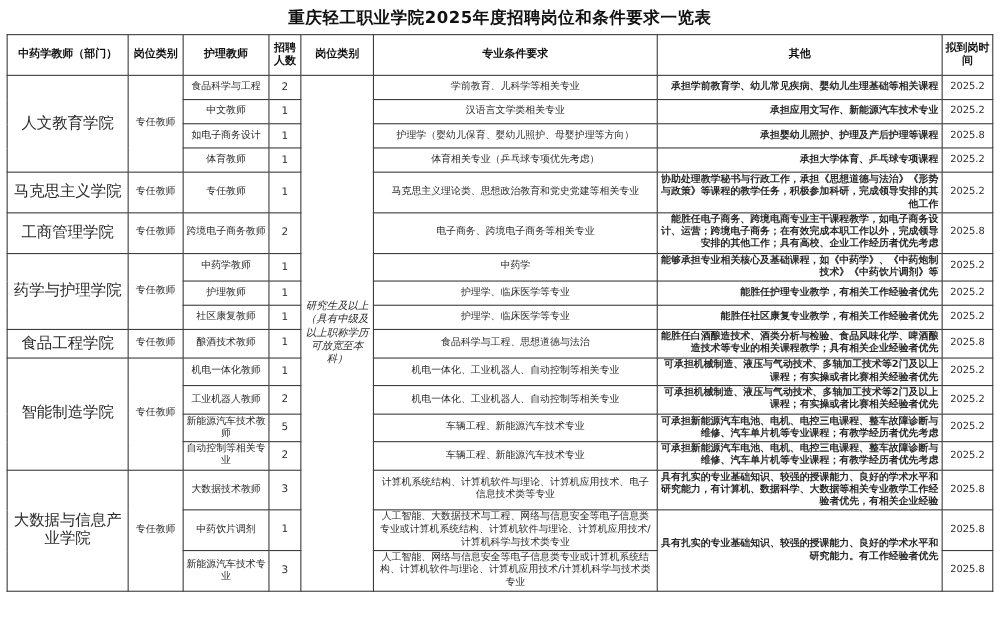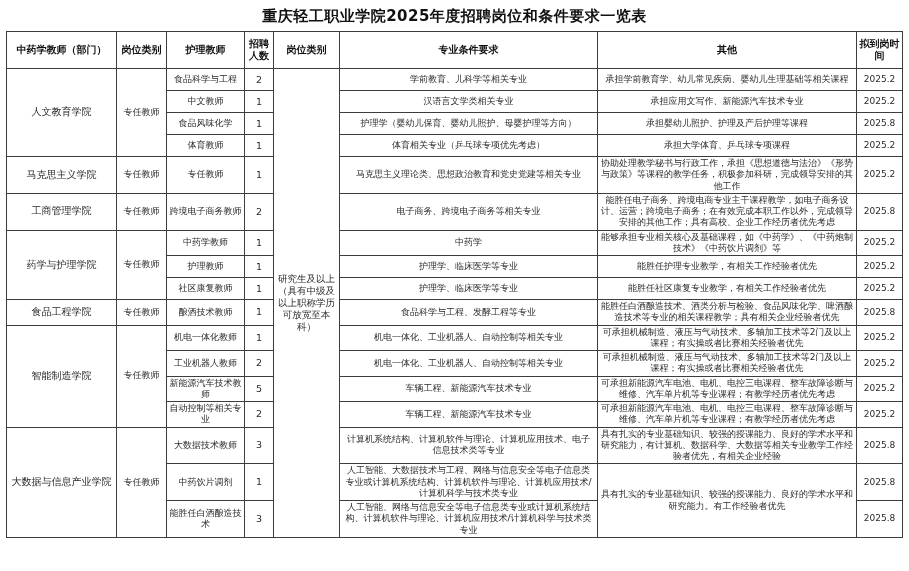--- a/index.html
+++ b/index.html
@@ -36,26 +36,26 @@
     color:#2a2a2a;
   }
   th{
     font-size:10px;
     font-weight:bold;
     color:#111;
     height:32px;
     padding:2px 1px;
   }
   tbody tr{height:22px;}
-  td.col-other{text-align:center;padding:1px 3px;}
+  td.col-other{text-align:right;padding:1px 3px;font-weight:bold;}
   td.col-major{padding:1px 3px;margin-left:12px;}
-  td.college-cell{font-size:10px;}
+  td.college-cell{font-size:14px;}
   td.count-cell{font-size:9.5px;}
   td.start-cell{font-size:9px;white-space:nowrap;}
-  td.edu-cell{font-size:9.5px;padding:1px 4px;}
+  td.edu-cell{font-size:9.5px;padding:1px 4px;font-style:italic;}
 </style>
 </head>
 <body>
 
 <div class="page">
   <div class="title">重庆轻工职业学院2025年度招聘岗位和条件要求一览表</div>
   <table>
     <colgroup>
       <col style="width:110px">
       <col style="width:50px">
@@ -90,21 +90,21 @@
           <td class="start-cell">2025.2</td>
         </tr>
         <tr>
           <td class="">中文教师</td>
           <td class="count-cell">1</td>
           <td class="col-major">汉语言文学类相关专业</td>
           <td class="col-other">承担应用文写作、新能源汽车技术专业</td>
           <td class="start-cell">2025.2</td>
         </tr>
         <tr>
-          <td class="">食品风味化学</td>
+          <td class="">如电子商务设计</td>
           <td class="count-cell">1</td>
           <td class="col-major">护理学（婴幼儿保育、婴幼儿照护、母婴护理等方向）</td>
           <td class="col-other">承担婴幼儿照护、护理及产后护理等课程</td>
           <td class="start-cell">2025.8</td>
         </tr>
         <tr>
           <td class="">体育教师</td>
           <td class="count-cell">1</td>
           <td class="col-major">体育相关专业（乒乓球专项优先考虑）</td>
           <td class="col-other">承担大学体育、乒乓球专项课程</td>
@@ -149,21 +149,21 @@
           <td class="count-cell">1</td>
           <td class="col-major">护理学、临床医学等专业</td>
           <td class="col-other">能胜任社区康复专业教学，有相关工作经验者优先</td>
           <td class="start-cell">2025.2</td>
         </tr>
         <tr>
           <td class="college-cell">食品工程学院</td>
           <td class="category-cell">专任教师</td>
           <td class="">酿酒技术教师</td>
           <td class="count-cell">1</td>
-          <td class="col-major">食品科学与工程、发酵工程等专业</td>
+          <td class="col-major">食品科学与工程、思想道德与法治</td>
           <td class="col-other">能胜任白酒酿造技术、酒类分析与检验、食品风味化学、啤酒酿造技术等专业的相关课程教学；具有相关企业经验者优先</td>
           <td class="start-cell">2025.8</td>
         </tr>
         <tr>
           <td rowspan="4" class="college-cell">智能制造学院</td>
           <td rowspan="4" class="category-cell">专任教师</td>
           <td class="">机电一体化教师</td>
           <td class="count-cell">1</td>
           <td class="col-major">机电一体化、工业机器人、自动控制等相关专业</td>
           <td class="col-other">可承担机械制造、液压与气动技术、多轴加工技术等2门及以上课程；有实操或者比赛相关经验者优先</td>
@@ -200,20 +200,20 @@
           <td class="start-cell">2025.8</td>
         </tr>
         <tr>
           <td class="">中药饮片调剂</td>
           <td class="count-cell">1</td>
           <td class="col-major">人工智能、大数据技术与工程、网络与信息安全等电子信息类专业或计算机系统结构、计算机软件与理论、计算机应用技术/计算机科学与技术类专业</td>
           <td rowspan="2" class="col-other">具有扎实的专业基础知识、较强的授课能力、良好的学术水平和研究能力。有工作经验者优先</td>
           <td class="start-cell">2025.8</td>
         </tr>
         <tr>
-          <td class="">能胜任白酒酿造技术</td>
+          <td class="">新能源汽车技术专业</td>
           <td class="count-cell">3</td>
           <td class="col-major">人工智能、网络与信息安全等电子信息类专业或计算机系统结构、计算机软件与理论、计算机应用技术/计算机科学与技术类专业</td>
           <td class="start-cell">2025.8</td>
         </tr>
       </tbody>
   </table>
 </div>
 
 </body></html>

